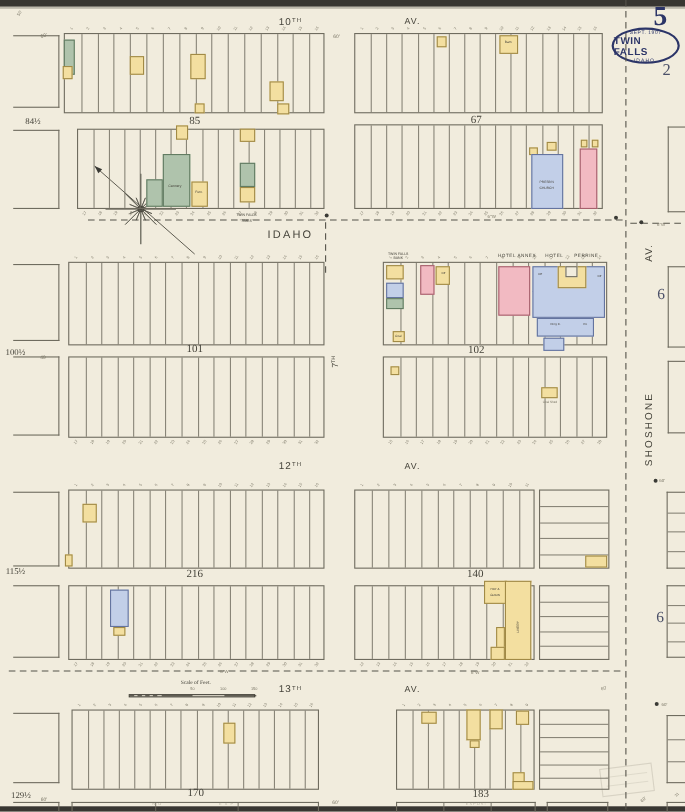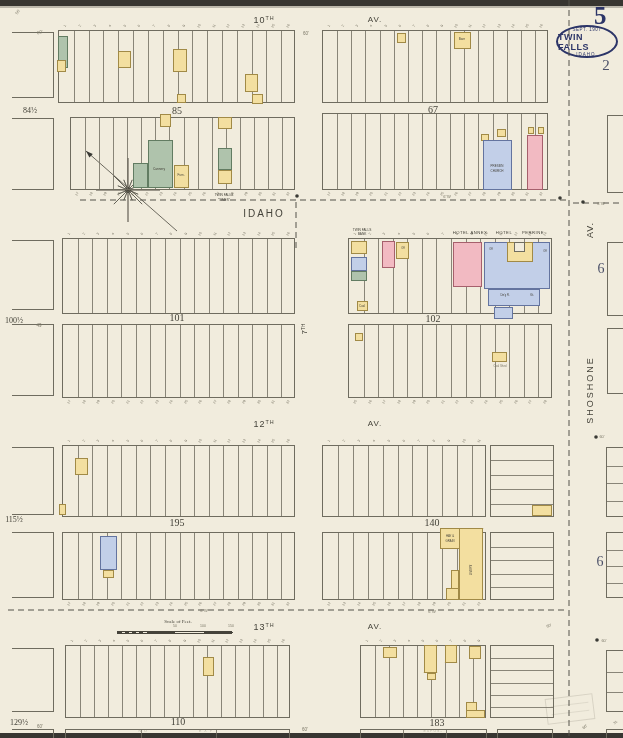--- a/index.html
+++ b/index.html
@@ -628,23 +628,23 @@
     <div class="lbl" style="left: 264px; top: 424px; font-size: 9px; transform: translate(-50%, -50%) rotate(0deg); letter-spacing: 1px; color: rgb(69, 67, 58);">12<span style="font-size: 0.6em; vertical-align: 0.45em;">TH</span></div>
     <div class="lbl" style="left: 375px; top: 424px; font-size: 8px; transform: translate(-50%, -50%) rotate(0deg); letter-spacing: 1px; color: rgb(69, 67, 58);">AV.</div>
     <div class="lbl" style="left: 264px; top: 627px; font-size: 9px; transform: translate(-50%, -50%) rotate(0deg); letter-spacing: 1px; color: rgb(69, 67, 58);">13<span style="font-size: 0.6em; vertical-align: 0.45em;">TH</span></div>
     <div class="lbl" style="left: 375px; top: 627px; font-size: 8px; transform: translate(-50%, -50%) rotate(0deg); letter-spacing: 1px; color: rgb(69, 67, 58);">AV.</div>
     <div class="lbl" style="left: 590px; top: 390px; font-size: 9px; transform: translate(-50%, -50%) rotate(-90deg); letter-spacing: 2px; color: rgb(69, 67, 58);">SHOSHONE</div>
     <div class="lbl" style="left: 590px; top: 230px; font-size: 9px; transform: translate(-50%, -50%) rotate(-90deg); letter-spacing: 1px; color: rgb(69, 67, 58);">AV.</div>
     <div class="lbl" style="left: 177px; top: 111px; font-size: 10px; transform: translate(-50%, -50%) rotate(0deg); font-family: &quot;Liberation Serif&quot;, serif; color: rgb(69, 67, 58);">85</div>
     <div class="lbl" style="left: 433px; top: 110px; font-size: 10px; transform: translate(-50%, -50%) rotate(0deg); font-family: &quot;Liberation Serif&quot;, serif; color: rgb(69, 67, 58);">67</div>
     <div class="lbl" style="left: 177px; top: 318px; font-size: 10px; transform: translate(-50%, -50%) rotate(0deg); font-family: &quot;Liberation Serif&quot;, serif; color: rgb(69, 67, 58);">101</div>
     <div class="lbl" style="left: 433px; top: 319px; font-size: 10px; transform: translate(-50%, -50%) rotate(0deg); font-family: &quot;Liberation Serif&quot;, serif; color: rgb(69, 67, 58);">102</div>
-    <div class="lbl" style="left: 177px; top: 523px; font-size: 10px; transform: translate(-50%, -50%) rotate(0deg); font-family: &quot;Liberation Serif&quot;, serif; color: rgb(69, 67, 58);">195</div>
+    <div class="lbl" style="left: 177px; top: 523px; font-size: 10px; transform: translate(-50%, -50%) rotate(0deg); font-family: &quot;Liberation Serif&quot;, serif; color: rgb(69, 67, 58);">216</div>
     <div class="lbl" style="left: 432px; top: 523px; font-size: 10px; transform: translate(-50%, -50%) rotate(0deg); font-family: &quot;Liberation Serif&quot;, serif; color: rgb(69, 67, 58);">140</div>
-    <div class="lbl" style="left: 178px; top: 722px; font-size: 10px; transform: translate(-50%, -50%) rotate(0deg); font-family: &quot;Liberation Serif&quot;, serif; color: rgb(69, 67, 58);">110</div>
+    <div class="lbl" style="left: 178px; top: 722px; font-size: 10px; transform: translate(-50%, -50%) rotate(0deg); font-family: &quot;Liberation Serif&quot;, serif; color: rgb(69, 67, 58);">170</div>
     <div class="lbl" style="left: 437px; top: 723px; font-size: 10px; transform: translate(-50%, -50%) rotate(0deg); font-family: &quot;Liberation Serif&quot;, serif; color: rgb(69, 67, 58);">183</div>
     <div class="lbl" style="left: 30px; top: 111px; font-size: 8px; transform: translate(-50%, -50%) rotate(0deg); font-family: &quot;Liberation Serif&quot;, serif; color: rgb(69, 67, 58);">84½</div>
     <div class="lbl" style="left: 14px; top: 321px; font-size: 8px; transform: translate(-50%, -50%) rotate(0deg); font-family: &quot;Liberation Serif&quot;, serif; color: rgb(69, 67, 58);">100½</div>
     <div class="lbl" style="left: 39px; top: 326px; font-size: 4.5px; transform: translate(-50%, -50%) rotate(0deg); color: rgb(123, 119, 103);">49</div>
     <div class="lbl" style="left: 14px; top: 520px; font-size: 8px; transform: translate(-50%, -50%) rotate(0deg); font-family: &quot;Liberation Serif&quot;, serif; color: rgb(69, 67, 58);">115½</div>
     <div class="lbl" style="left: 19px; top: 723px; font-size: 8px; transform: translate(-50%, -50%) rotate(0deg); font-family: &quot;Liberation Serif&quot;, serif; color: rgb(69, 67, 58);">129½</div>
     <div class="lbl" style="left: 606px; top: 65px; font-size: 15px; transform: translate(-50%, -50%) rotate(0deg); font-family: &quot;Liberation Serif&quot;, serif; color: rgb(75, 80, 104);">2</div>
     <div class="lbl" style="left: 601px; top: 269px; font-size: 14px; transform: translate(-50%, -50%) rotate(0deg); font-family: &quot;Liberation Serif&quot;, serif; color: rgb(75, 80, 104);">6</div>
     <div class="lbl" style="left: 600px; top: 562px; font-size: 14px; transform: translate(-50%, -50%) rotate(0deg); font-family: &quot;Liberation Serif&quot;, serif; color: rgb(75, 80, 104);">6</div>
     <div class="lbl" style="left: 18px; top: 12px; font-size: 4px; transform: translate(-50%, -50%) rotate(-60deg); color: rgb(123, 119, 103);">50'</div>

